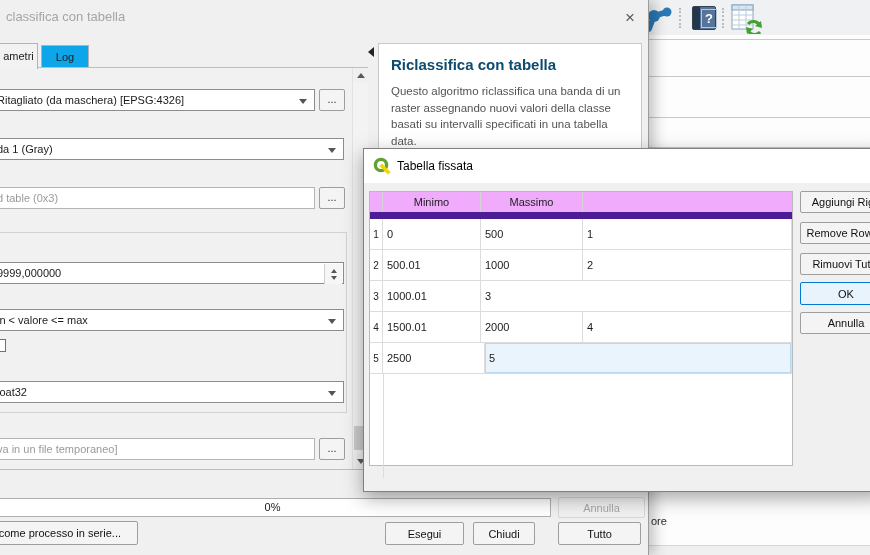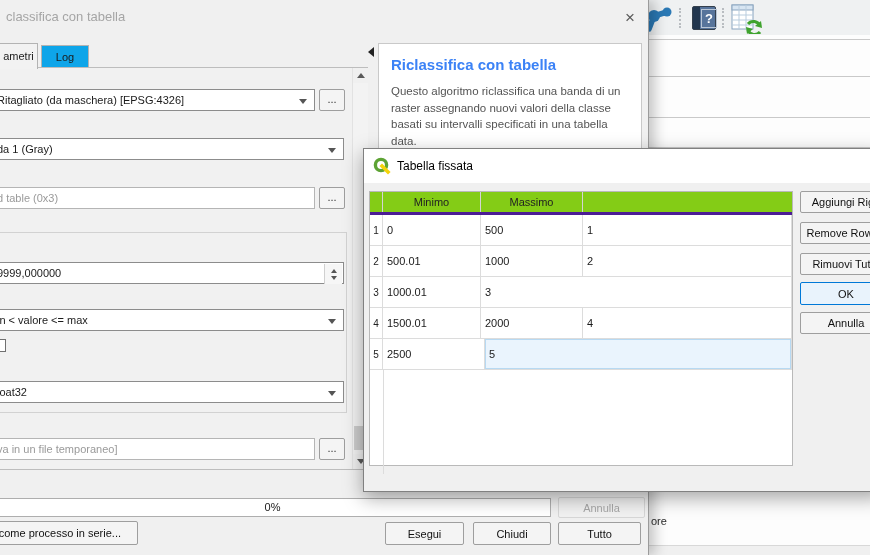--- a/index.html
+++ b/index.html
@@ -58,43 +58,43 @@
   .sbtn i{width:0;height:0;border-left:4px solid transparent;border-right:4px solid transparent;}
   .sbtn .up{border-bottom:5px solid #5a5a5a;}
   .sbtn .dn{border-top:5px solid #5a5a5a;}
   .sthumb{position:absolute;left:1px;top:358px;width:13px;height:24px;background:#cdcdcd;}
 
   
   .help-arrow{left:368px;top:47px;width:0;height:0;border-top:5px solid transparent;
               border-bottom:5px solid transparent;border-right:6px solid #222;}
   .help-panel{left:378px;top:43px;width:264px;height:427px;background:#fff;border:1px solid #c9c9c9;
               box-sizing:border-box;padding:10px 12px;z-index:1;}
-  .hp-title{font-size:15px;font-weight:bold;color:#3b82f6;margin:2px 0 10px 0;}
+  .hp-title{font-size:15px;font-weight:bold;color:#0c4a6e;margin:2px 0 10px 0;}
   .hp-body{font-size:11.5px;color:#545454;line-height:1.45;}
 
   
   .progress{left:-6px;top:498px;width:557px;height:19px;background:#fff;border:1px solid #aeaeae;
             box-sizing:border-box;text-align:center;line-height:17px;}
   .btn{box-sizing:border-box;background:#f4f4f4;border:1px solid #9e9e9e;border-radius:2px;
        display:flex;align-items:center;justify-content:center;color:#111;}
   .btn-cancel-dis{left:558px;top:497px;width:87px;height:21px;background:#f1f1f1;
                   border-color:#d6d6d6;color:#a6a6a6;}
   .btn-batch{left:-46px;top:521px;width:184px;height:24px;justify-content:flex-end;padding-right:16px;}
   .btn-run{left:385px;top:522px;width:79px;height:23px;}
-  .btn-close{left:473px;top:522px;width:78px;height:23px;}
+  .btn-close{left:473px;top:522px;width:62px;height:23px;}
   .btn-help{left:558px;top:522px;width:83px;height:23px;}
 
   
   .fixed-dialog{left:363px;top:148px;width:520px;height:344px;background:#f0f0f0;
                 border:1px solid #808080;box-sizing:border-box;box-shadow:0 6px 18px rgba(0,0,0,.35);z-index:20;}
   .fd-titlebar{left:0;top:0;width:518px;height:34px;background:#ffffff;}
   .fd-title{left:33px;top:0;height:34px;line-height:34px;font-size:12px;color:#000;}
   .fd-logo{left:9px;top:8px;}
   .fd-table{left:5px;top:42px;width:424px;height:275px;background:#fff;border:1px solid #b9b9b9;box-sizing:border-box;}
-  .fd-hrow{display:flex;height:20px;background:#84cc16;border-bottom:3px solid #4c1d95;}
+  .fd-hrow{display:flex;height:20px;background:#f0abfc;border-bottom:7px solid #4c1d95;}
   .fd-hcell{box-sizing:border-box;border-right:1px solid #d4d4d4;display:flex;align-items:center;justify-content:center;color:#222;}
   .fd-row{display:flex;height:30px;border-bottom:1px solid #dcdcdc;}
   .fd-cell{box-sizing:border-box;border-right:1px solid #dcdcdc;display:flex;align-items:center;padding-left:4px;}
   .c-n{width:13px;justify-content:center;padding-left:0;color:#222;font-size:10px;}
   .c-min{width:98px;}
   .c-max{width:102px;}
   .c-val{flex:1;}
   .fd-cell.sel{background:#eaf4fd;box-shadow:inset 0 0 0 1px #b7d9f2;}
   .fd-tail{width:13px;height:104px;border-right:1px solid #dcdcdc;}
   .fd-btn{position:absolute;left:436px;width:92px;height:22px;}

